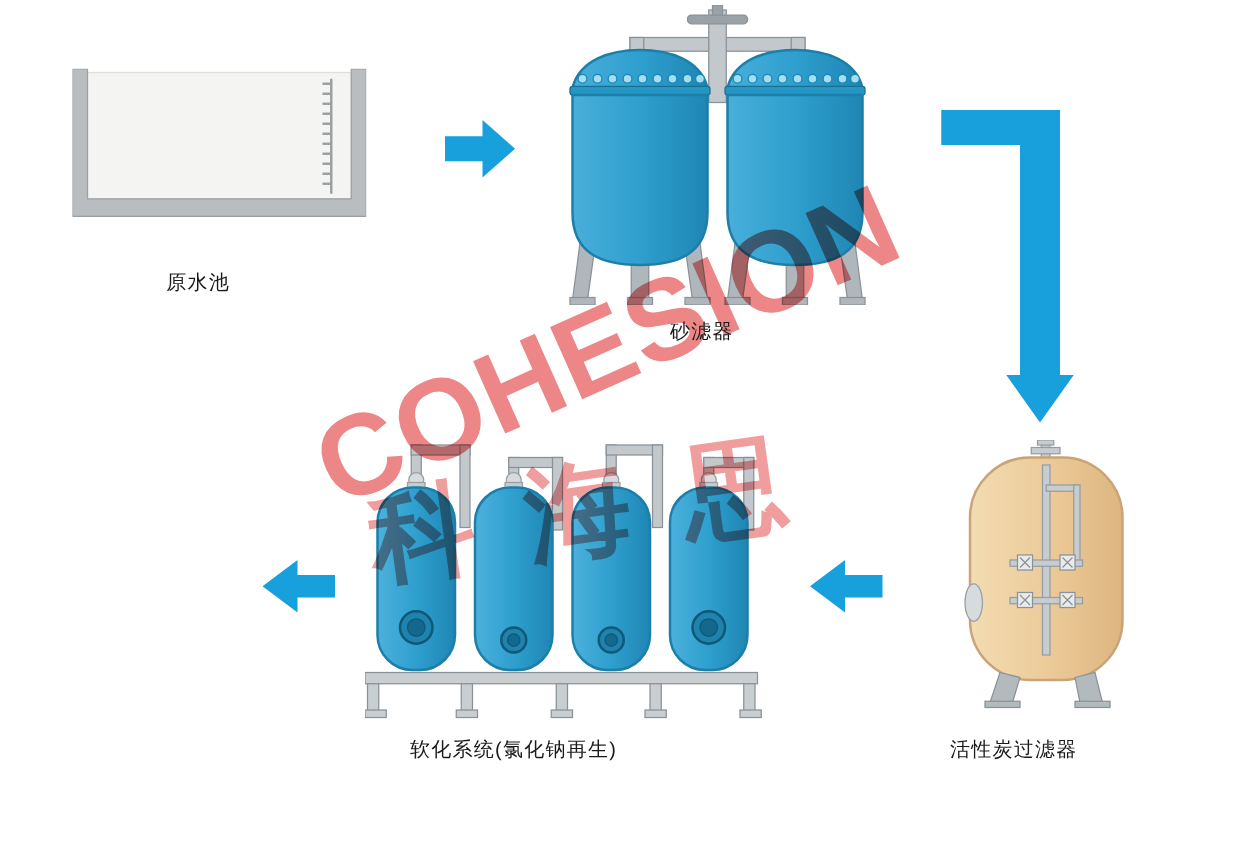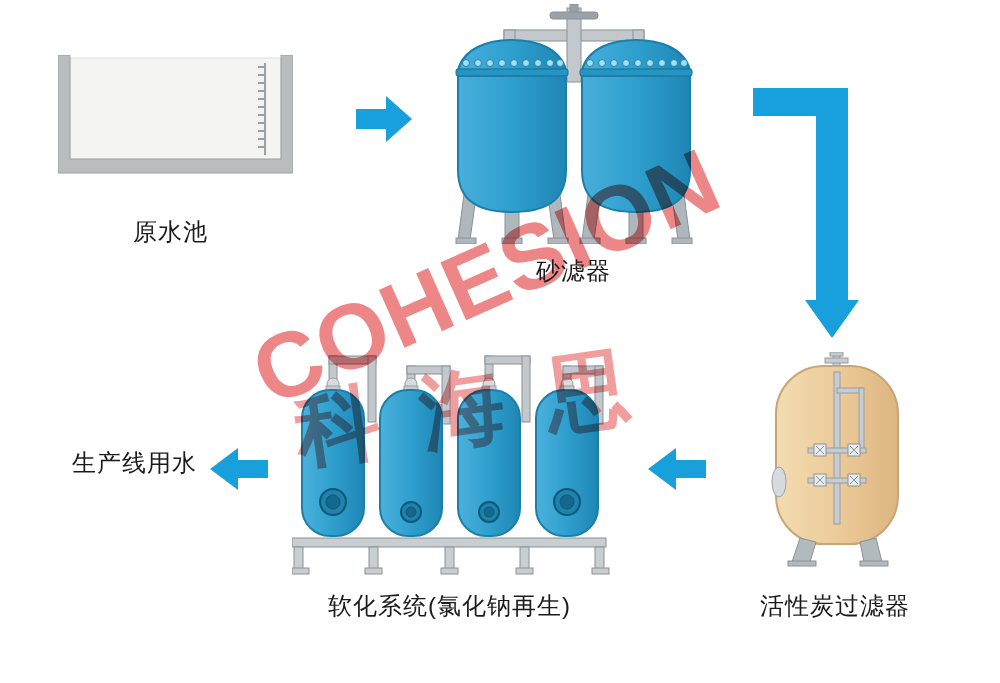--- a/index.html
+++ b/index.html
@@ -2,21 +2,21 @@
 <html><head>
 <meta charset="utf-8">
 <style>
   html,body{margin:0;padding:0;background:#ffffff;}
   .canvas{
     position:relative;width:1000px;height:683px;background:#ffffff;overflow:hidden;
     font-family:"Liberation Sans","DejaVu Sans",sans-serif;
   }
   .abs{position:absolute;}
   .label{
-    position:absolute;color:#1a1a1a;font-size:24px;letter-spacing:1px;
+    position:absolute;color:#1a1a1a;font-size:16px;letter-spacing:1px;
     white-space:nowrap;z-index:6;
   }
   .wm{
     position:absolute;font-weight:700;color:#E23C3C;mix-blend-mode:multiply;
     pointer-events:none;white-space:nowrap;line-height:1;z-index:5;
   }
   .wm-en{
     left:258px;top:332px;font-size:92px;letter-spacing:1px;opacity:.62;
     transform:rotate(-24deg);transform-origin:0 50%;
   }
@@ -183,15 +183,14 @@
     <polygon fill="#18A0DC" points="268,460 238,460 238,448 210,469 238,490 238,478 268,478"></polygon>
   </svg>
 
   <div class="wm wm-en">COHESION</div>
   <div class="wm wm-cn">科海思</div>
 
   <div class="label" style="left:133px;top:216px">原水池</div>
   <div class="label" style="left:536px;top:255px">砂滤器</div>
   <div class="label" style="left:760px;top:590px">活性炭过滤器</div>
   <div class="label" style="left:328px;top:590px">软化系统(氯化钠再生)</div>
-  <div class="label" style="left:72px;top:447px">生产线用水</div>
 
 </div>
 
 </body></html>

